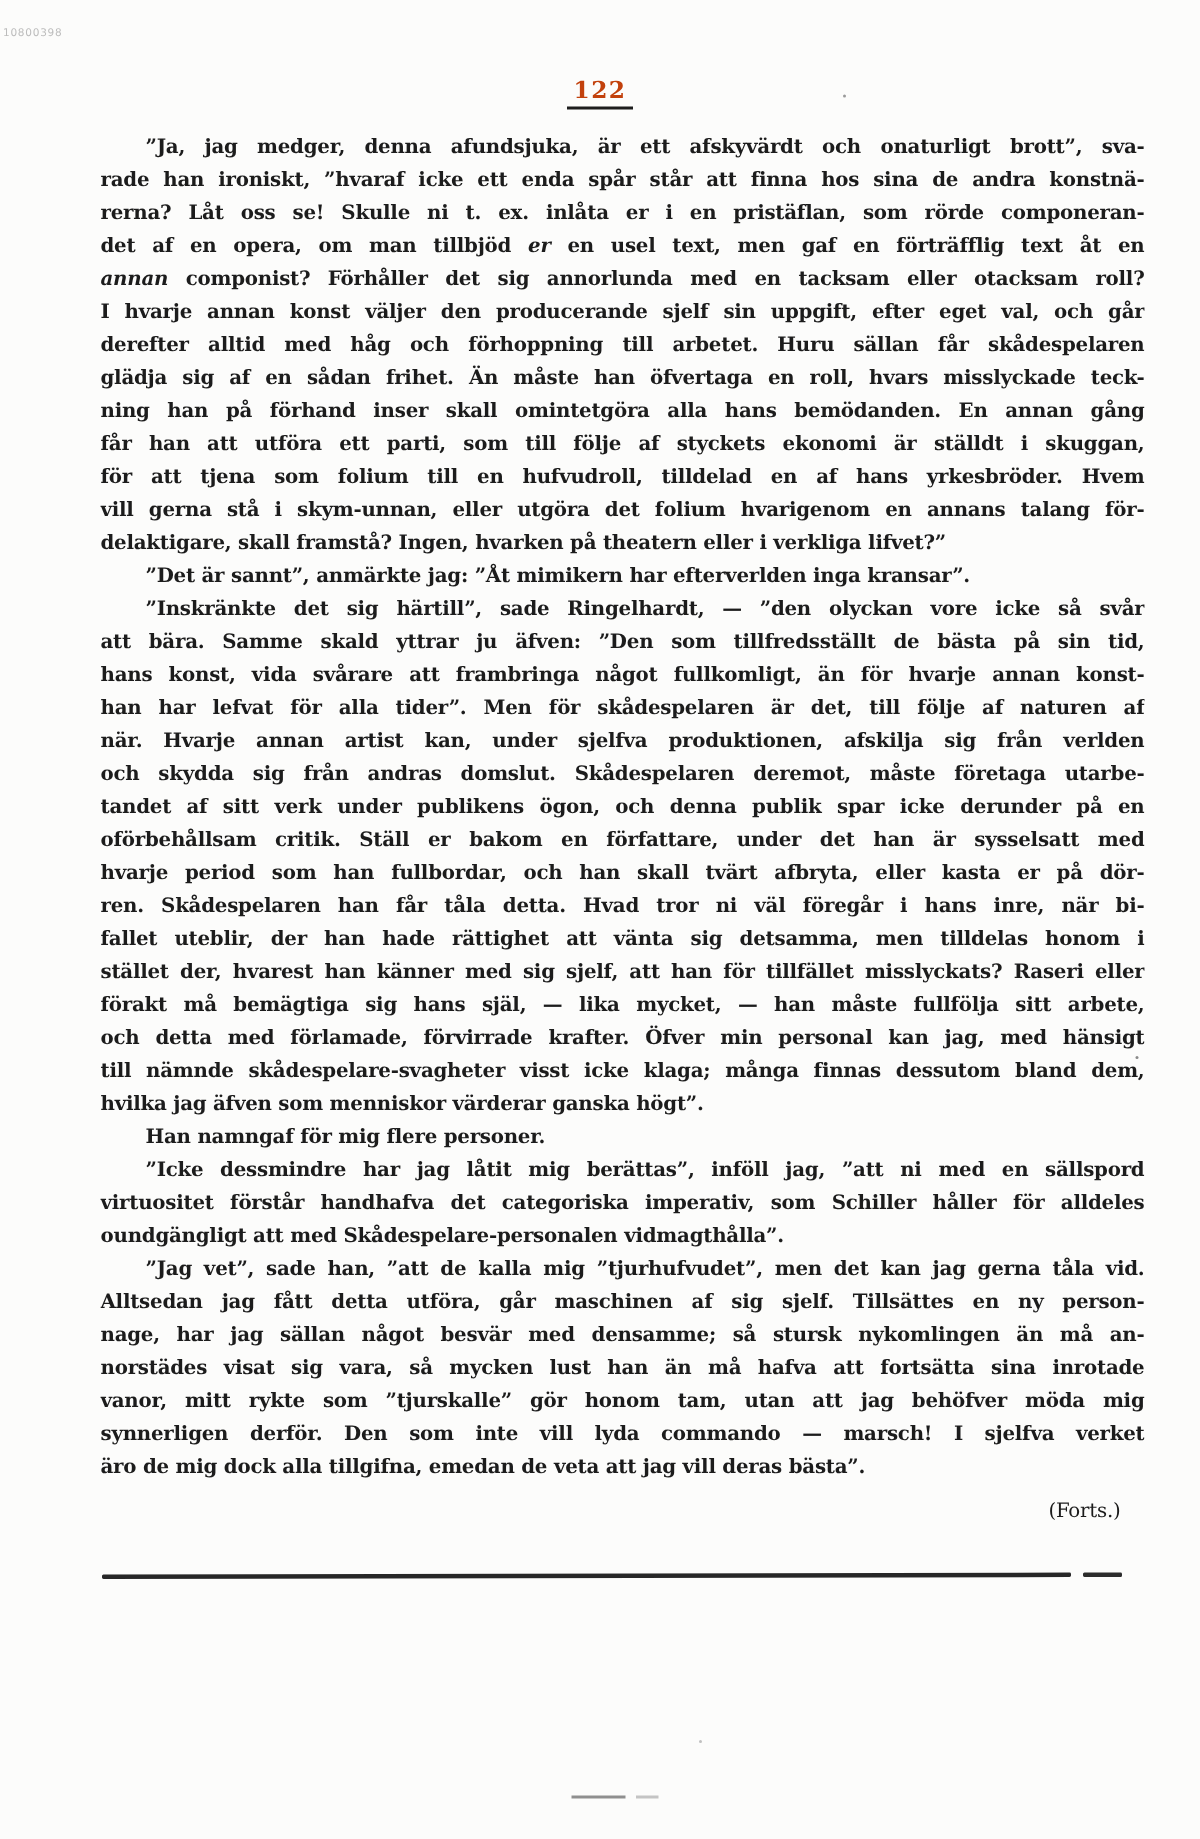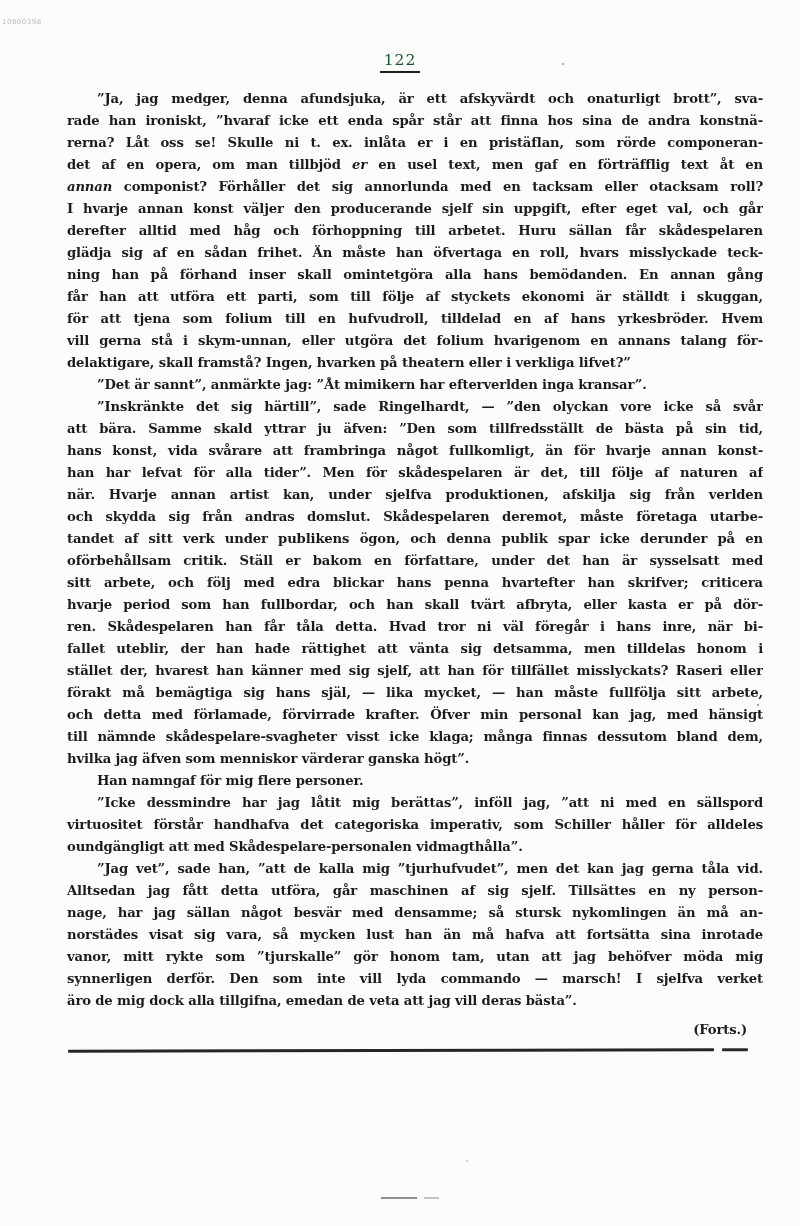--- a/index.html
+++ b/index.html
@@ -12,42 +12,42 @@
   .scan-id{
     position:absolute;top:18px;left:2px;
     font-family:"DejaVu Sans","Liberation Sans",sans-serif;
     font-size:7px;color:#bcbcbc;letter-spacing:.5px;
   }
   .page-number-wrap{
     position:absolute;top:50px;left:0;width:800px;text-align:center;
   }
   .page-number{
     display:inline-block;
-    font-size:15.5px;font-weight:400;color:#14532d;
+    font-size:15.5px;font-weight:700;color:#c2410c;
     border-bottom:2.5px solid #1d1d1d;
     padding:0 4px 2px 4px;
     letter-spacing:1px;
   }
   .text-block{
     position:absolute;top:88px;left:57px;width:706px;
     font-size:13.2px;font-weight:700;color:#1c1c1c;
     letter-spacing:-0.15px;
   }
   .line{
     height:22px;line-height:22px;
     text-align:justify;text-align-last:justify;
     overflow:hidden;white-space:normal;margin-left:10px;
   }
   .line.indent{padding-left:30px;}
   .line.last{text-align-last:left;}
   .italic{font-style:italic;}
   .forts-line{
     height:22px;line-height:22px;margin-top:7px;
     text-align:right;padding-right:16px;
-    font-size:13.2px;font-weight:700;color:#1c1c1c;
+    font-size:13.2px;font-weight:400;color:#1c1c1c;
   }
   .rule{
     position:absolute;top:1049px;left:68px;width:682px;
     display:flex;align-items:center;
     transform:rotate(-0.12deg);
   }
   .rule-main{height:2.6px;width:646px;background:#272727;border-radius:1px;}
   .rule-gap{width:8px;height:1px;}
   .rule-dash{height:2.6px;width:26px;background:#2c2c2c;border-radius:1px;}
   .bottom-smudge{
@@ -87,21 +87,20 @@
       <div class="line last"><span>delaktigare, skall framstå? Ingen, hvarken på theatern eller i verkliga lifvet?”</span></div>
       <div class="line indent last"><span>”Det är sannt”, anmärkte jag: ”Åt mimikern har efterverlden inga kransar”.</span></div>
       <div class="line indent"><span>”Inskränkte det sig härtill”, sade Ringelhardt, — ”den olyckan vore icke så svår</span></div>
       <div class="line"><span>att bära. Samme skald yttrar ju äfven: ”Den som tillfredsställt de bästa på sin tid,</span></div>
       <div class="line"><span>hans konst, vida svårare att frambringa något fullkomligt, än för hvarje annan konst-</span></div>
       <div class="line"><span>han har lefvat för alla tider”. Men för skådespelaren är det, till följe af naturen af</span></div>
       <div class="line"><span>när. Hvarje annan artist kan, under sjelfva produktionen, afskilja sig från verlden</span></div>
       <div class="line"><span>och skydda sig från andras domslut. Skådespelaren deremot, måste företaga utarbe-</span></div>
       <div class="line"><span>tandet af sitt verk under publikens ögon, och denna publik spar icke derunder på en</span></div>
       <div class="line"><span>oförbehållsam critik. Ställ er bakom en författare, under det han är sysselsatt med</span></div>
-      <div class="line"><span>sitt arbete, och följ med edra blickar hans penna hvartefter han skrifver; criticera</span></div>
       <div class="line"><span>hvarje period som han fullbordar, och han skall tvärt afbryta, eller kasta er på dör-</span></div>
       <div class="line"><span>ren. Skådespelaren han får tåla detta. Hvad tror ni väl föregår i hans inre, när bi-</span></div>
       <div class="line"><span>fallet uteblir, der han hade rättighet att vänta sig detsamma, men tilldelas honom i</span></div>
       <div class="line"><span>stället der, hvarest han känner med sig sjelf, att han för tillfället misslyckats? Raseri eller</span></div>
       <div class="line"><span>förakt må bemägtiga sig hans själ, — lika mycket, — han måste fullfölja sitt arbete,</span></div>
       <div class="line"><span>och detta med förlamade, förvirrade krafter. Öfver min personal kan jag, med hänsigt</span></div>
       <div class="line"><span>till nämnde skådespelare-svagheter visst icke klaga; många finnas dessutom bland dem,</span></div>
       <div class="line last"><span>hvilka jag äfven som menniskor värderar ganska högt”.</span></div>
       <div class="line indent last"><span>Han namngaf för mig flere personer.</span></div>
       <div class="line indent"><span>”Icke dessmindre har jag låtit mig berättas”, inföll jag, ”att ni med en sällspord</span></div>

